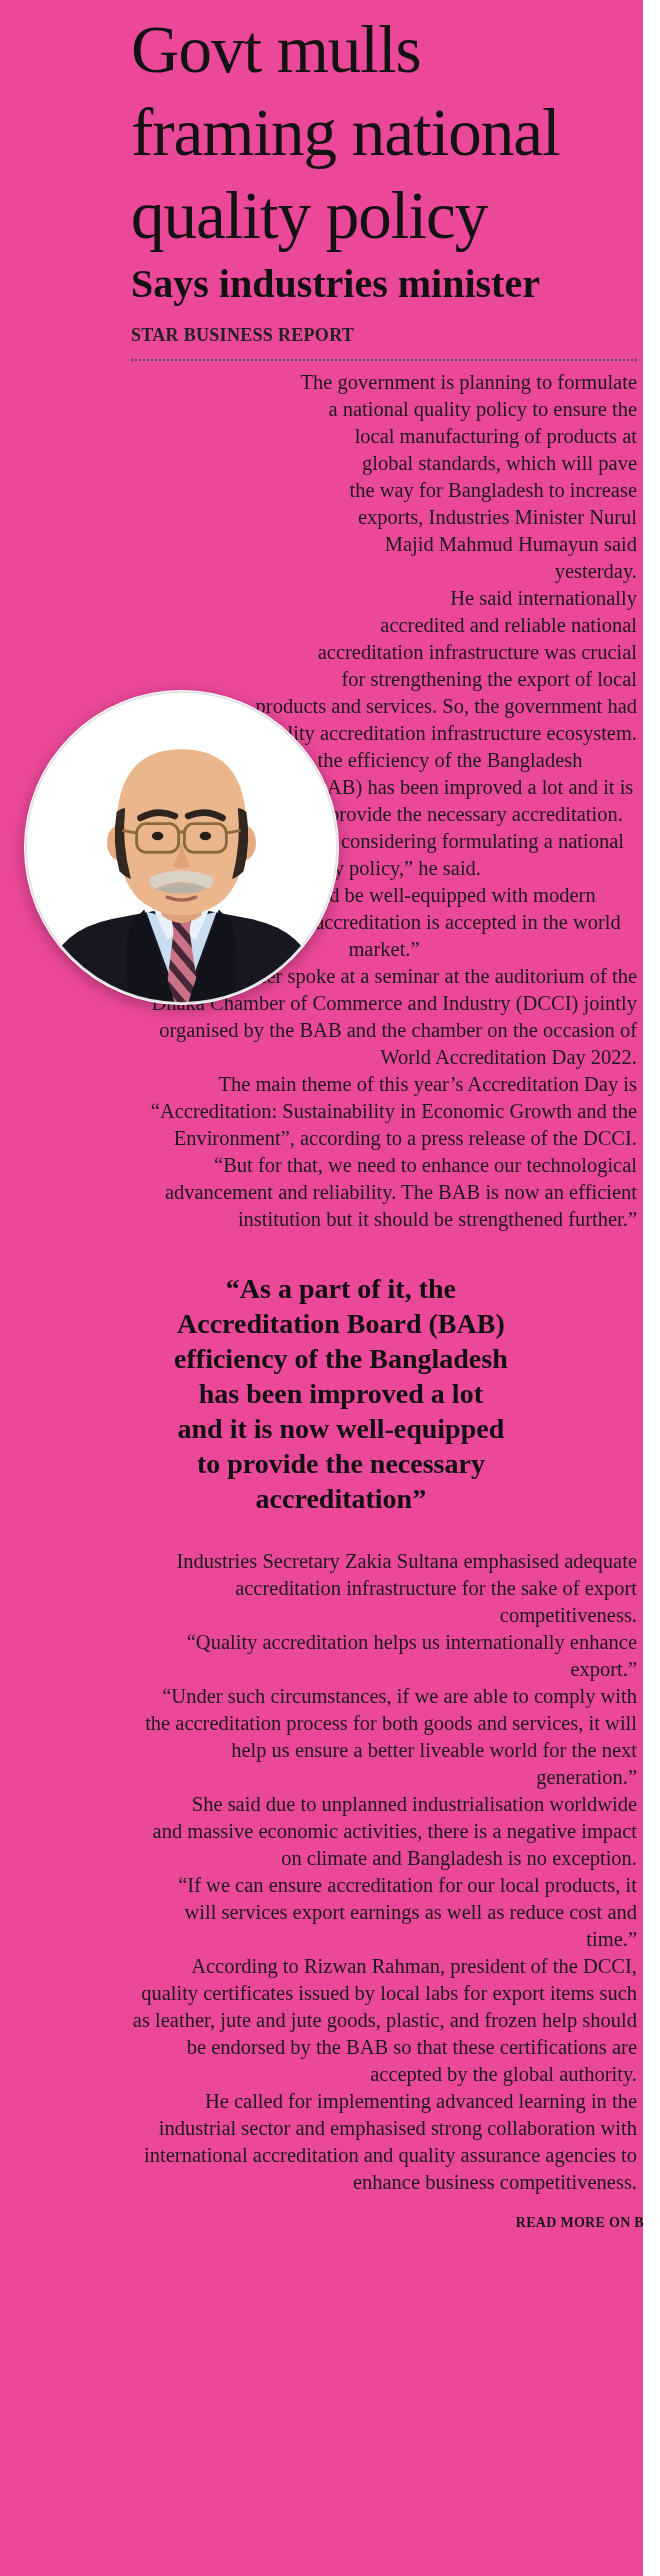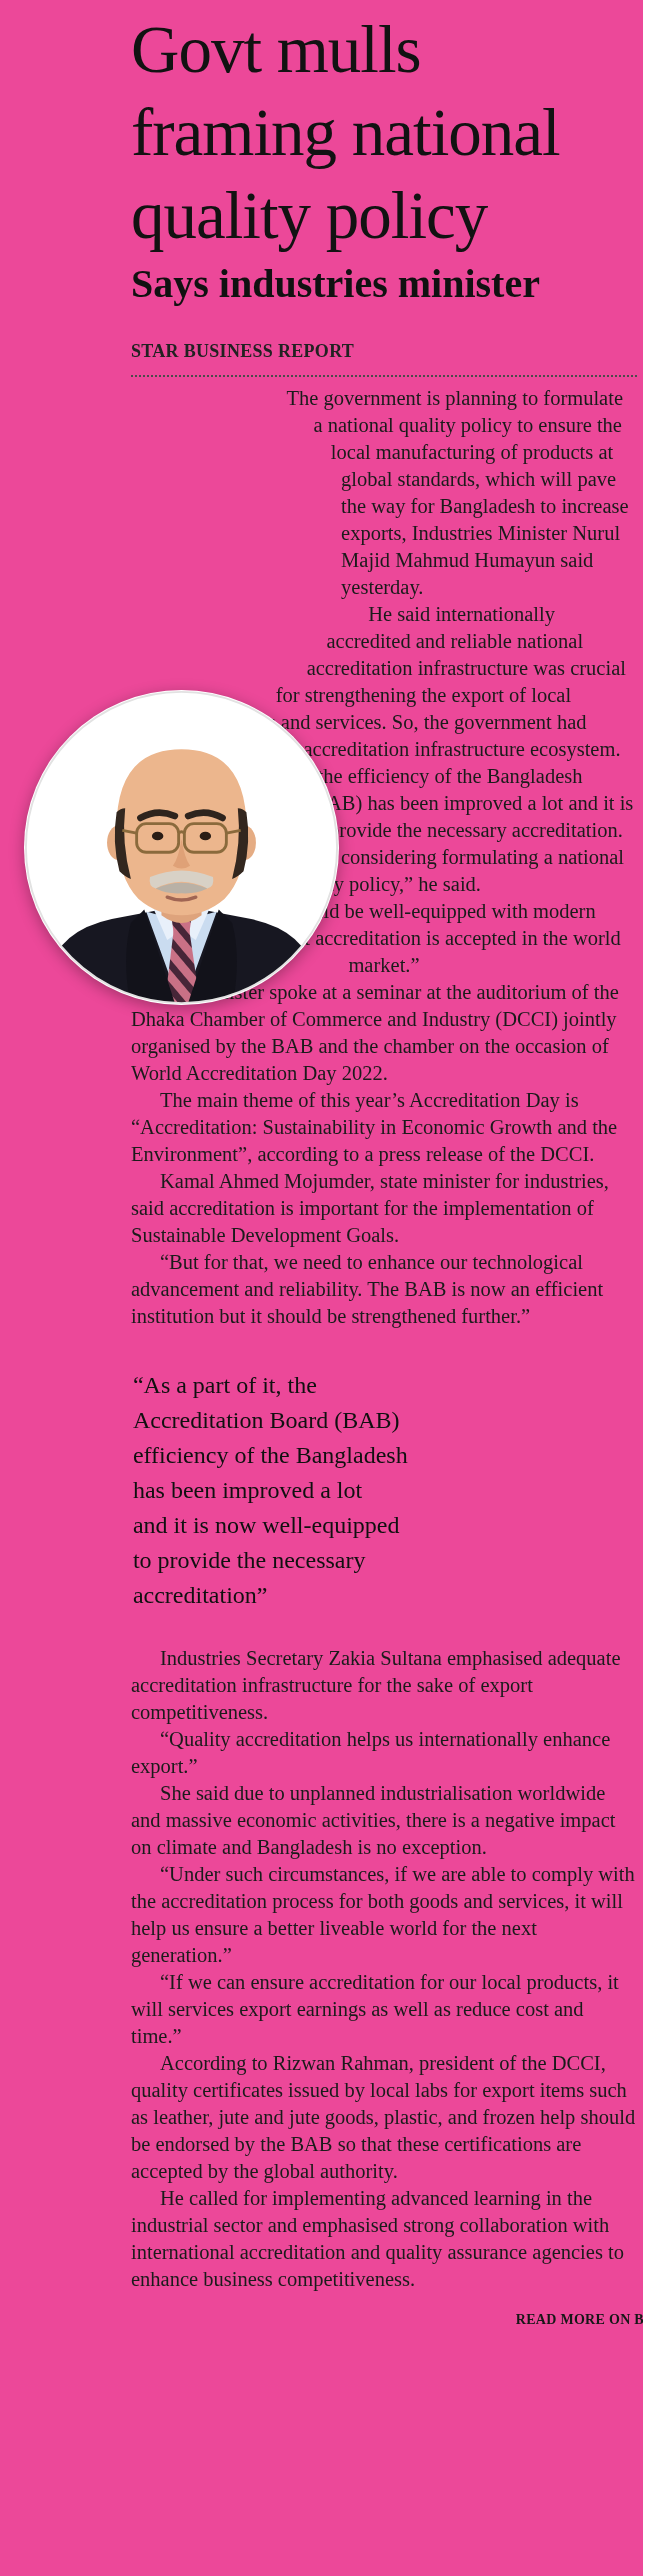--- a/index.html
+++ b/index.html
@@ -3,30 +3,30 @@
 <meta charset="utf-8">
 <style>
   html,body{margin:0;padding:0;background:#ffffff;}
   .page{position:relative;width:643px;height:2576px;background:#ec4899;overflow:hidden;
         font-family:"Liberation Serif","DejaVu Serif",serif;color:#1b1b1b;}
   .column{margin-left:131px;width:506px;}
   .headline{margin:0;padding-top:7.6px;font-size:67px;line-height:83px;font-weight:400;
             color:#121212;letter-spacing:-1px;}
   .headline div{white-space:nowrap;}
   .subheadline{margin:7.6px 0 0 0;font-size:40px;line-height:40px;font-weight:700;color:#111;}
-  .byline{margin-top:36px;font-size:18px;line-height:22px;font-weight:700;letter-spacing:0.3px;color:#222;}
+  .byline{margin-top:20px;font-size:18px;line-height:22px;font-weight:700;letter-spacing:0.3px;color:#222;}
   .dotted-rule{margin-top:12.4px;border-top:2.9px dotted #4c4c4c;height:0;width:100%;}
   .article-body{margin-top:8.6px;font-size:20.5px;line-height:27px;color:#1b1b1b;}
-  .para{margin:0;}
+  .para{margin:0;text-align:right;}
   .para.indent{text-indent:29px;}
   .para.center{text-align:center;text-indent:0;}
   .photo-spacer{float:left;width:212px;height:320px;margin-top:305px;margin-left:-1.9px;
                 shape-outside:circle(160px at 51px 158px);shape-margin:7.6px;}
-  .pull-quote{width:416px;margin:38px 0 32px 1.9px;font-size:24px;line-height:35px;
-              font-weight:400;text-align:left;color:#101010;}
+  .pull-quote{width:416px;margin:38px 0 32px 1.9px;font-size:28px;line-height:35px;
+              font-weight:700;text-align:center;color:#101010;}
   .read-more{margin:15.3px -14.3px 0 0;font-size:14px;line-height:23px;font-weight:700;
              text-align:right;letter-spacing:0.3px;color:#171717;}
   .photo{position:absolute;left:24px;top:690px;width:315px;height:315px;border-radius:50%;
          background:#fff;box-shadow:0 3.8px 15.3px rgba(0,0,0,.30);}
   .photo svg{display:block;width:315px;height:315px;}
 </style>
 </head>
 <body>
 
 <div class="page">
@@ -47,39 +47,38 @@
     <div class="article-body">
       <div class="photo-spacer"></div>
 
       <div>
           <p class="para">The government is planning to formulate a national quality policy to ensure the local manufacturing of products at global standards, which will pave the way for Bangladesh to increase exports, Industries Minister Nurul Majid Mahmud Humayun said yesterday.</p>
           <p class="para indent">He said internationally accredited and reliable national accreditation infrastructure was crucial for strengthening the export of local products and services. So, the government had established a quality accreditation infrastructure ecosystem.</p>
           <p class="para center">“As a part of it, the efficiency of the Bangladesh Accreditation Board (BAB) has been improved a lot and it is now well-equipped to provide the necessary accreditation. The government is also considering formulating a national quality policy,” he said.</p>
           <p class="para center">“Testing labs should be well-equipped with modern technologies so that accreditation is accepted in the world market.”</p>
           <p class="para indent">The minister spoke at a seminar at the auditorium of the Dhaka Chamber of Commerce and Industry (DCCI) jointly organised by the BAB and the chamber on the occasion of World Accreditation Day 2022.</p>
           <p class="para indent">The main theme of this year’s Accreditation Day is “Accreditation: Sustainability in Economic Growth and the Environment”, according to a press release of the DCCI.</p>
-          <p class="para indent">Kamal Ahmed Mojumder, state minister for industries, said accreditation is important for the implementation of Sustainable Development Goals.</p>
           <p class="para indent">“But for that, we need to enhance our technological advancement and reliability. The BAB is now an efficient institution but it should be strengthened further.”</p>
         </div>
 
       <aside class="pull-quote">
           <div>“As a part of it, the</div>
           <div>Accreditation Board (BAB)</div>
           <div>efficiency of the Bangladesh</div>
           <div>has been improved a lot</div>
           <div>and it is now well-equipped</div>
           <div>to provide the necessary</div>
           <div>accreditation”</div>
         </aside>
 
       <div>
           <p class="para indent">Industries Secretary Zakia Sultana emphasised adequate accreditation infrastructure for the sake of export competitiveness.</p>
           <p class="para indent">“Quality accreditation helps us internationally enhance export.”</p>
+          <p class="para indent">“Under such circumstances, if we are able to comply with the accreditation process for both goods and services, it will help us ensure a better liveable world for the next generation.”</p>
           <p class="para indent">She said due to unplanned industrialisation worldwide and massive economic activities, there is a negative impact on climate and Bangladesh is no exception.</p>
-          <p class="para indent">“Under such circumstances, if we are able to comply with the accreditation process for both goods and services, it will help us ensure a better liveable world for the next generation.”</p>
           <p class="para indent">“If we can ensure accreditation for our local products, it will services export earnings as well as reduce cost and time.”</p>
           <p class="para indent">According to Rizwan Rahman, president of the DCCI, quality certificates issued by local labs for export items such as leather, jute and jute goods, plastic, and frozen help should be endorsed by the BAB so that these certifications are accepted by the global authority.</p>
           <p class="para indent">He called for implementing advanced learning in the industrial sector and emphasised strong collaboration with international accreditation and quality assurance agencies to enhance business competitiveness.</p>
         </div>
 
       <div class="read-more">READ MORE ON B2</div>
     </div>
   </div>
 
   <div class="photo" title="portrait of Industries Minister Nurul Majid Mahmud Humayun">

